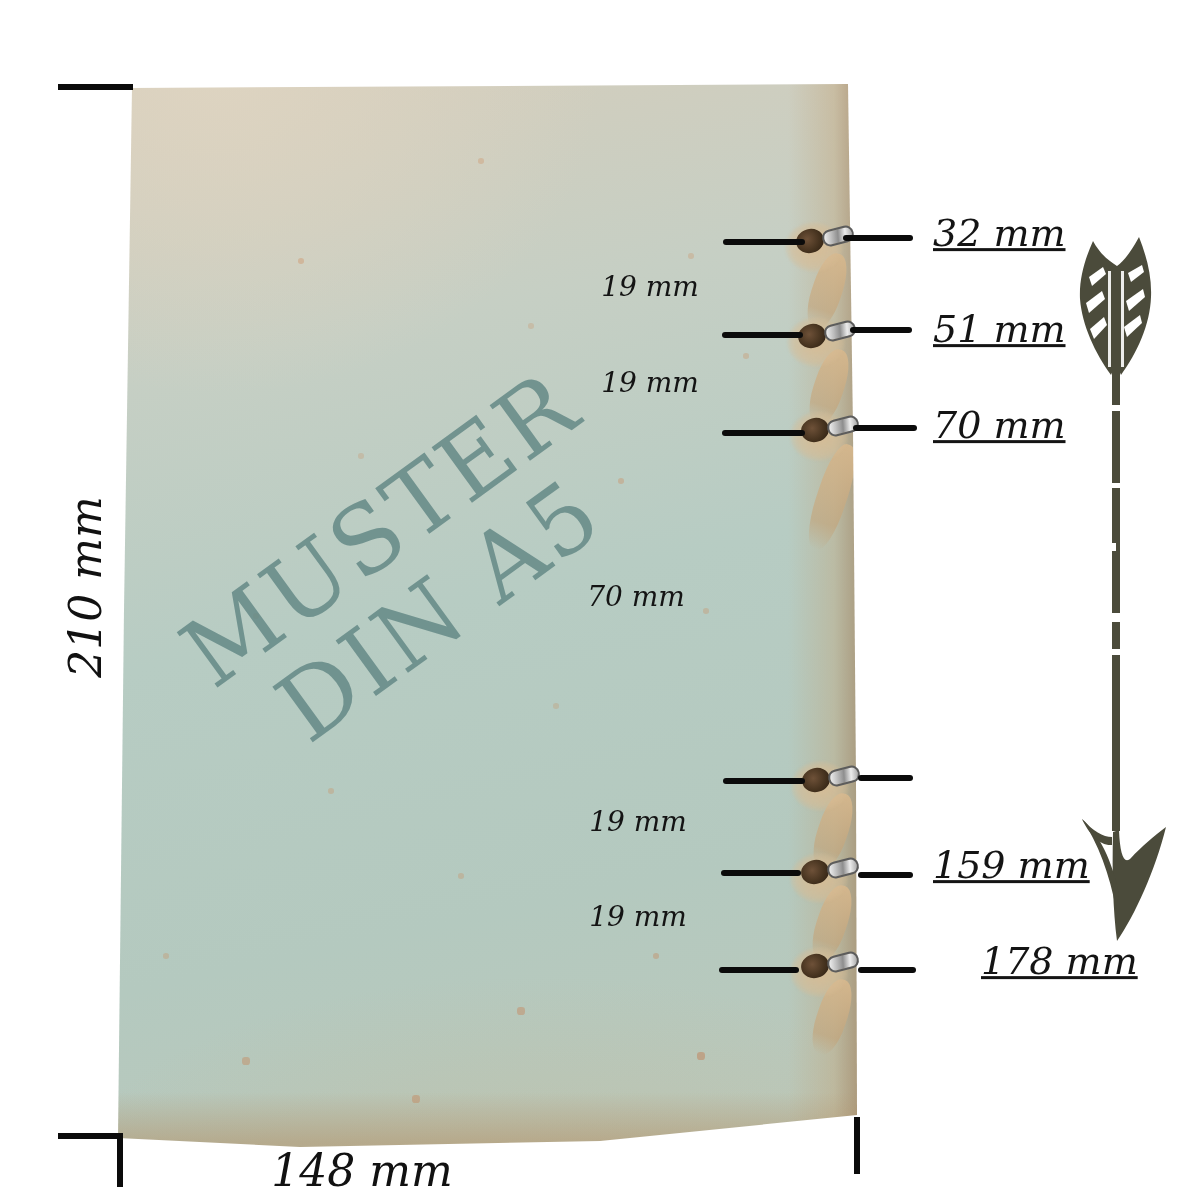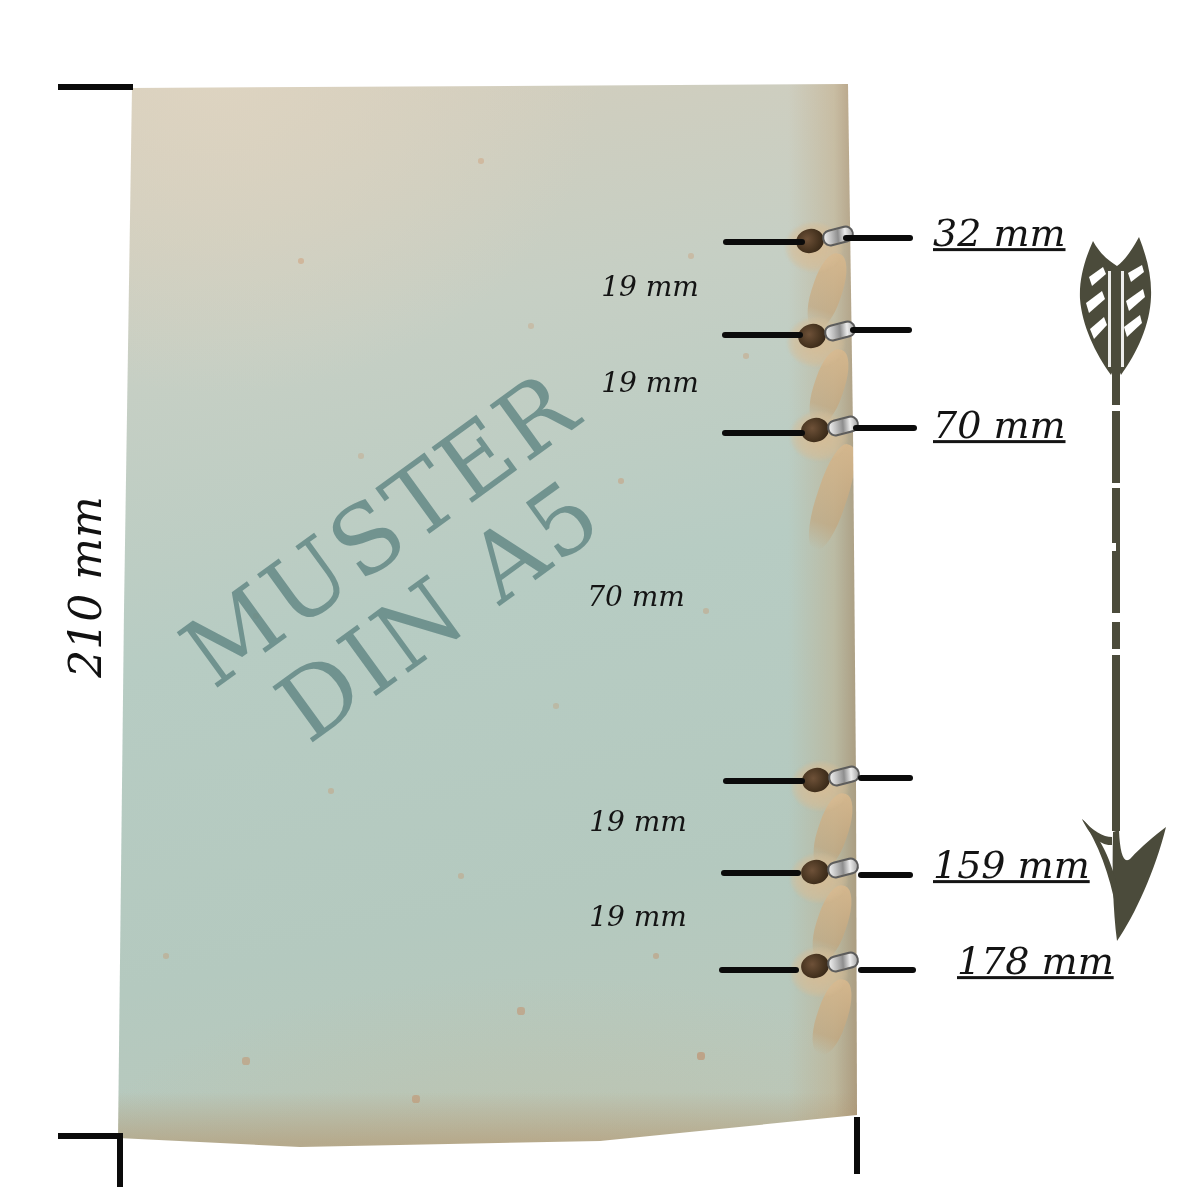--- a/index.html
+++ b/index.html
@@ -120,36 +120,38 @@
   <div class="ptr" style="left:719px;top:967px;width:80px;"></div>
 
   <div class="ptr" style="left:843px;top:235px;width:70px;"></div>
   <div class="ptr" style="left:850px;top:327px;width:62px;"></div>
   <div class="ptr" style="left:853px;top:425px;width:64px;"></div>
   <div class="ptr" style="left:858px;top:775px;width:55px;"></div>
   <div class="ptr" style="left:858px;top:872px;width:55px;"></div>
   <div class="ptr" style="left:858px;top:967px;width:58px;"></div>
 
   <div class="lbl" style="left:933px;top:234px;">32 mm</div>
+  <div class="lbl" style="left:933px;top:330px;">51 mm</div>
   <div class="lbl" style="left:933px;top:426px;">70 mm</div>
   <div class="lbl" style="left:933px;top:866px;">159 mm</div>
-  <div class="lbl" style="left:957px;top:962px;text-align:right;">178 mm</div>
+  <div class="lbl" style="left:981px;top:962px;text-align:right;">178 mm</div>
 
   <div class="gap-lbl" style="left:650px;top:286px;">19 mm</div>
   <div class="gap-lbl" style="left:650px;top:382px;">19 mm</div>
   <div class="gap-lbl" style="left:636px;top:596px;">70 mm</div>
   <div class="gap-lbl" style="left:638px;top:821px;">19 mm</div>
   <div class="gap-lbl" style="left:638px;top:916px;">19 mm</div>
 
   <div class="mark" style="left:58px;top:84px;width:75px;height:6px;"></div>
   <div class="mark" style="left:58px;top:1133px;width:64px;height:6px;"></div>
   <div class="mark" style="left:117px;top:1133px;width:6px;height:54px;"></div>
   <div class="mark" style="left:854px;top:1117px;width:6px;height:57px;"></div>
 
   <div class="dim-lbl vert" style="left:85px;top:587px;">210 mm</div>
+  <div class="dim-lbl" style="left:362px;top:1170px;">148 mm</div>
 
   <svg class="arrow" viewBox="0 0 120 730">
     <g fill="#4b4b3b">
 
       <path d="M37 16 C29 34 23 53 24 74 C26 100 39 128 55 150 L60 138 L65 150
                C81 128 94 100 95 72 C96 50 90 30 83 12
                C75 27 67 37 61 41 C53 36 44 29 37 16 Z"></path>
 
       <rect x="56" y="138" width="8" height="468"></rect>
 

